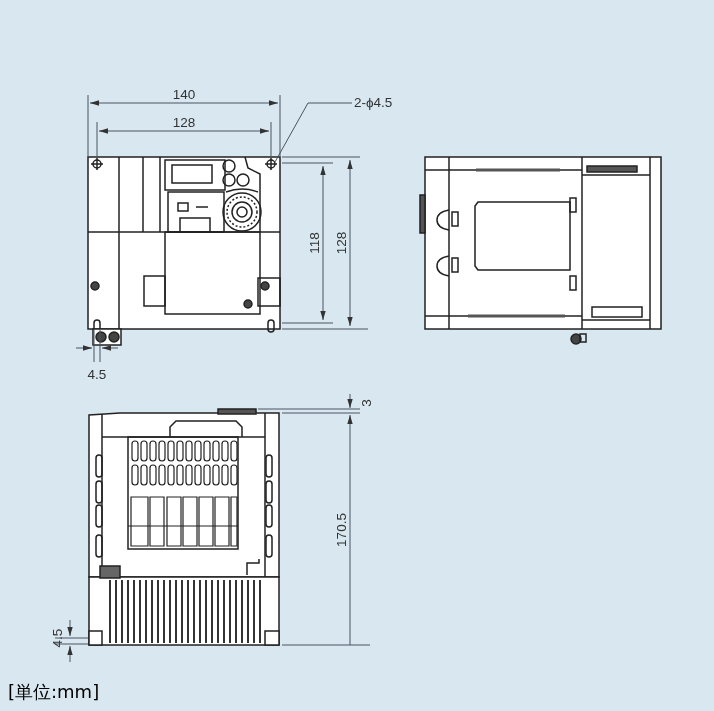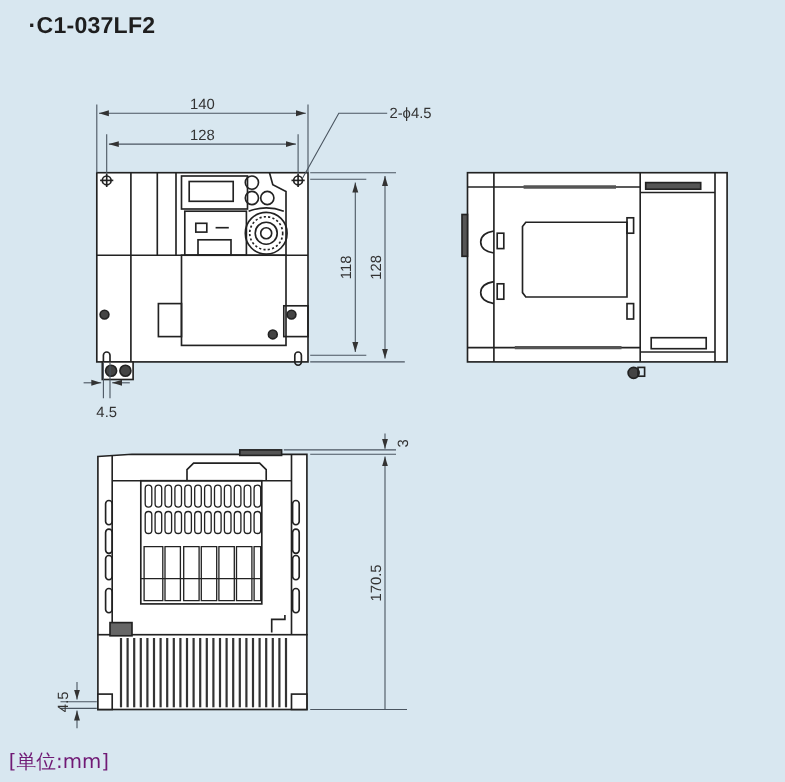--- a/index.html
+++ b/index.html
@@ -11,30 +11,29 @@
   }
   .titles { position: absolute; left: 26px; top: 11px; }
   .title {
     font-family: "Liberation Sans", sans-serif;
     font-weight: bold; font-size: 21px; color: #1e1e1e;
     line-height: 25px; letter-spacing: 0.2px;
   }
   .units {
     position: absolute; left: 8px; top: 680px;
     font-family: "DejaVu Sans", sans-serif;
-    font-size: 18px; color: #701a75;
+    font-size: 18px; color: #000000;
   }
   svg.drawing { position: absolute; left: 0; top: 0; }
   .dim { font-family: "Liberation Sans", sans-serif; font-size: 13.5px; fill: #333; }
 </style>
 </head>
 <body>
 
 <div class="titles">
-  <div class="title">·C1-037LF2</div>
 </div>
 
 <svg class="drawing" width="714" height="711" viewBox="0 0 714 711">
   <defs>
     <marker id="arr" viewBox="0 0 10 10" refX="10" refY="5" markerWidth="9" markerHeight="9" orient="auto-start-reverse">
       <path d="M0,2 L10,5 L0,8 z" fill="#333"></path>
     </marker>
   </defs>
 
   <g stroke="#222" fill="none" stroke-width="1.5">

